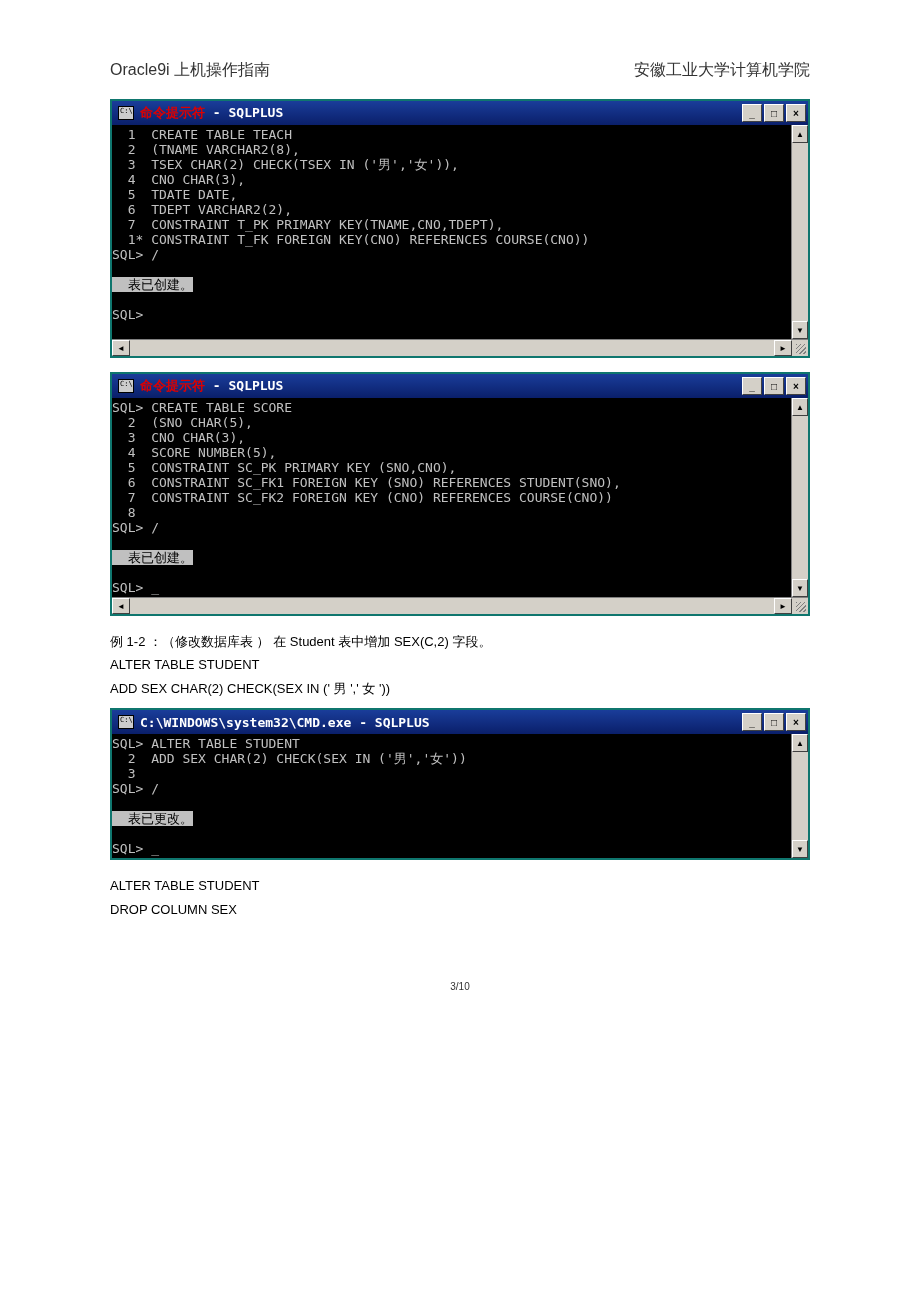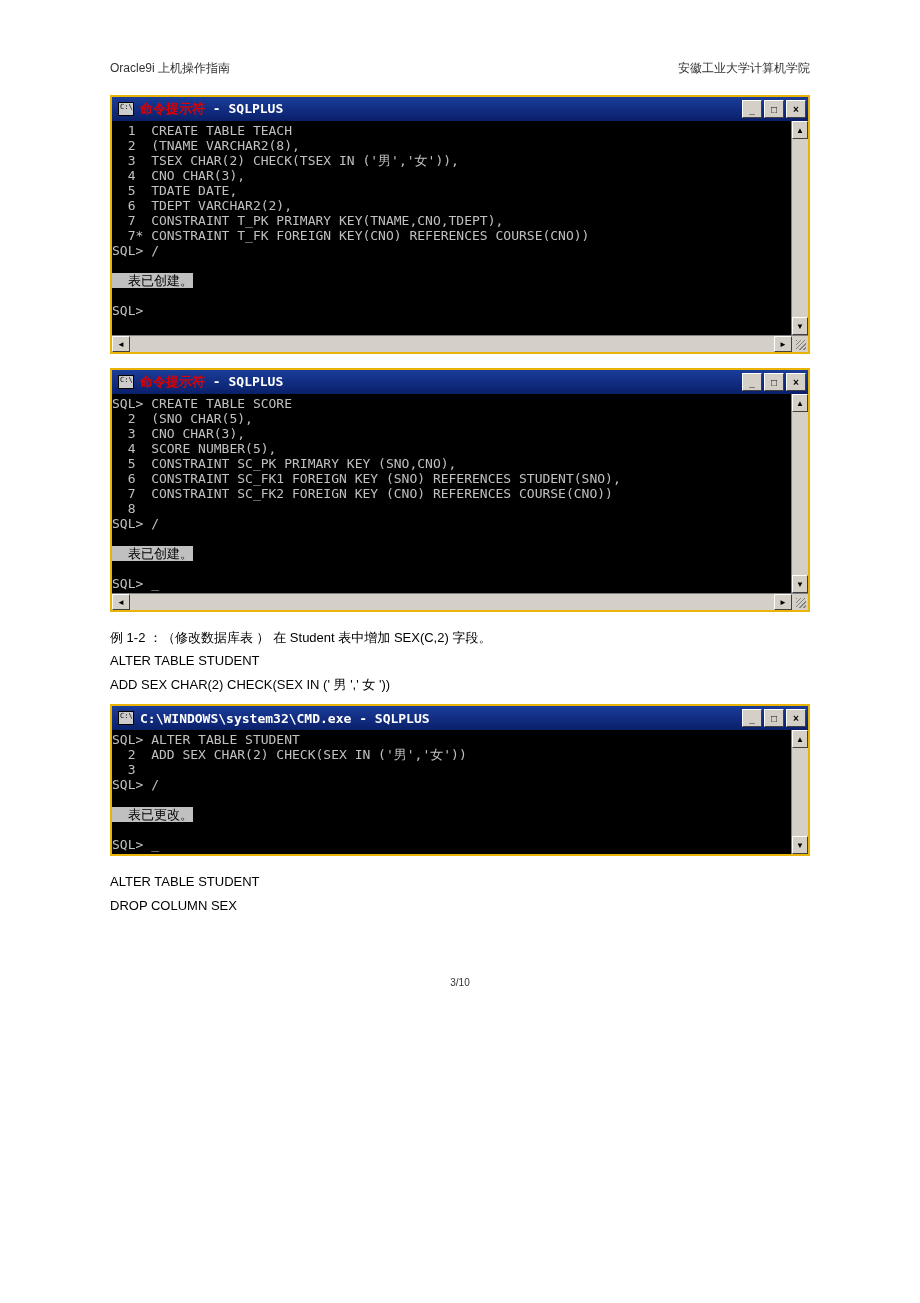--- a/index.html
+++ b/index.html
@@ -11,26 +11,26 @@
     color: #000;
     width: 920px;
   }
   .page {
     padding: 60px 110px 20px 110px;
     box-sizing: border-box;
   }
   .header {
     display: flex;
     justify-content: space-between;
-    font-size: 12px;
+    font-size: 16px;
     color: #333;
     margin-bottom: 18px;
   }
   .terminal {
-    border: 2px solid #eab308;
+    border: 2px solid #0f766e;
     margin: 8px 0 14px 0;
     background: #000;
   }
   .titlebar {
     background: linear-gradient(to bottom, #1a3d9a 0%, #0a1f6a 100%);
     display: flex;
     align-items: center;
     padding: 2px 2px 2px 6px;
     height: 20px;
   }
@@ -192,21 +192,21 @@
       </div>
     </div>
     <div class="term-body">
       <div class="term-content" id="term1"><span>  1  CREATE TABLE TEACH</span>
 <span>  2  (TNAME VARCHAR2(8),</span>
 <span>  3  TSEX CHAR(2) CHECK(TSEX IN ('男','女')),</span>
 <span>  4  CNO CHAR(3),</span>
 <span>  5  TDATE DATE,</span>
 <span>  6  TDEPT VARCHAR2(2),</span>
 <span>  7  CONSTRAINT T_PK PRIMARY KEY(TNAME,CNO,TDEPT),</span>
-<span>  7* CONSTRAINT T_FK FOREIGN KEY(CNO) REFERENCES COURSE(CNO))</span>
+<span>  1* CONSTRAINT T_FK FOREIGN KEY(CNO) REFERENCES COURSE(CNO))</span>
 <span>SQL&gt; /</span>
 <span></span>
 <span class="highlight">表已创建。</span>
 <span></span>
 <span>SQL&gt;</span>
 <span></span>
 </div>
       <div class="vscroll">
         <div class="btn">▲</div>
         <div class="track"></div>

